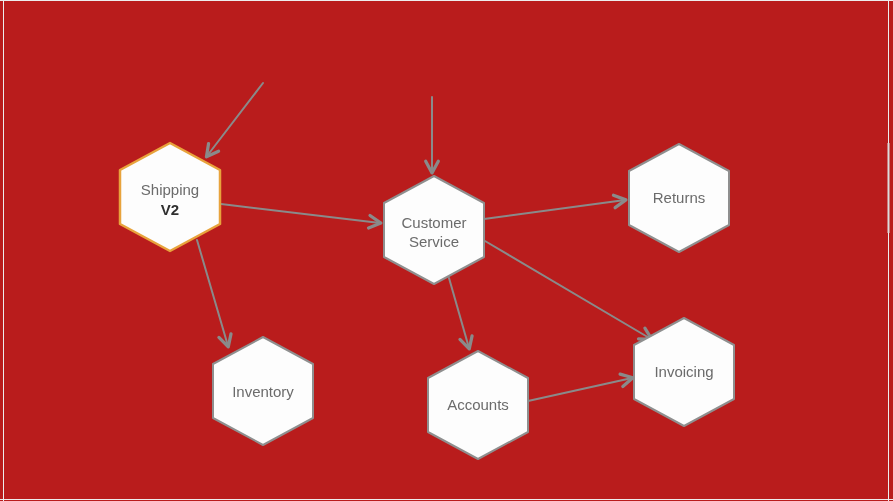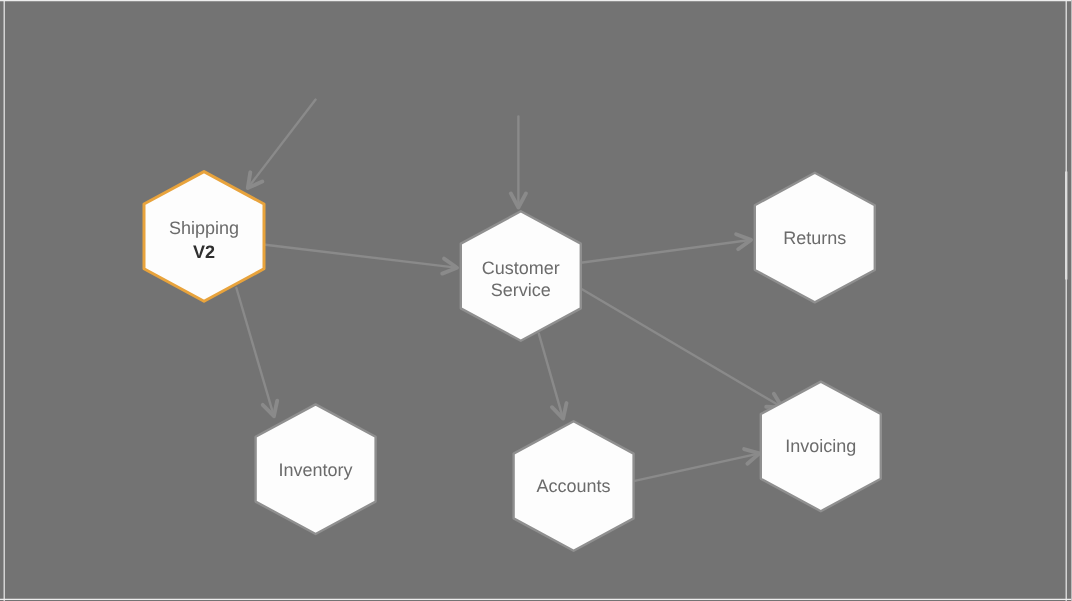--- a/index.html
+++ b/index.html
@@ -5,21 +5,21 @@
   html, body {
     margin: 0;
     padding: 0;
     background: #fcfcfc;
     font-family: "Liberation Sans", sans-serif;
   }
   .canvas-wrap {
     position: relative;
     width: 893px;
     height: 501px;
-    background: #737373;
+    background: #b91c1c;
     overflow: hidden;
   }
   svg { display: block; }
   .node-shape {
     fill: #fdfdfd;
     stroke: #8f8f8f;
     stroke-width: 2;
     stroke-linejoin: round;
   }
   .node-shape.highlighted {

